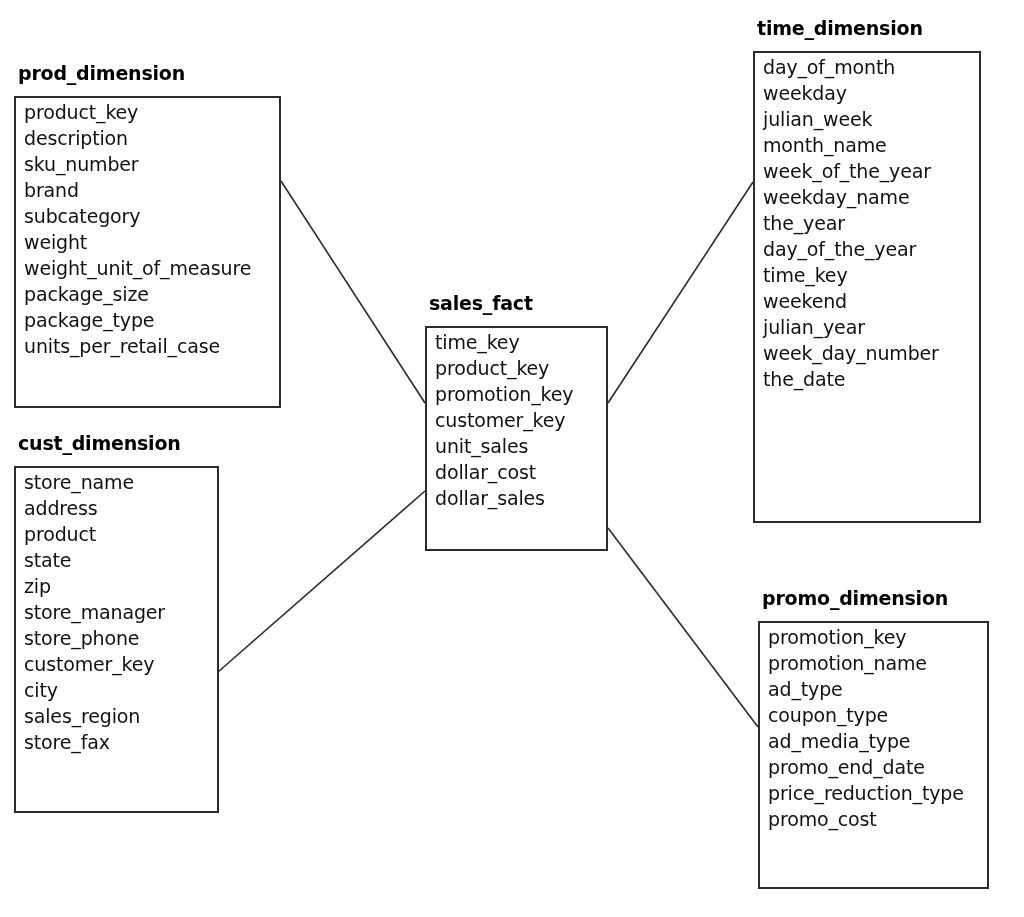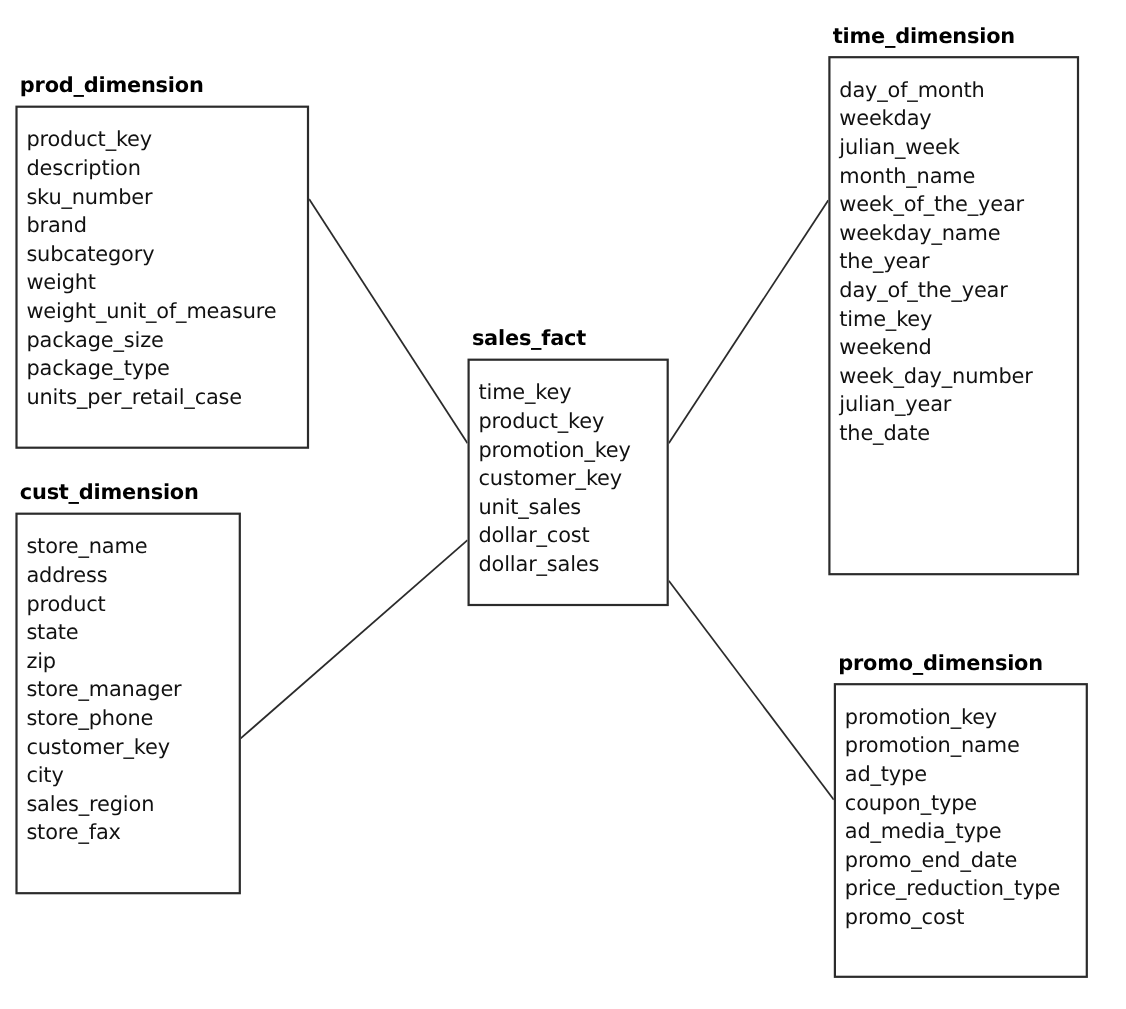--- a/index.html
+++ b/index.html
@@ -24,40 +24,40 @@
     height: 917px;
     pointer-events: none;
   }
   .entity {
     position: absolute;
   }
   .entity-title {
     position: absolute;
     left: 4px;
     bottom: 100%;
-    margin-bottom: 7px;
+    margin-bottom: 12px;
     white-space: nowrap;
     font-weight: bold;
     font-size: 19px;
     line-height: 22px;
     color: #000000;
     letter-spacing: -0.2px;
   }
   .entity-box {
     position: absolute;
     left: 0;
     top: 0;
     box-sizing: border-box;
     border: 2px solid #2b2b2b;
     background: #ffffff;
   }
   .field-list {
     position: absolute;
     left: 10px;
-    top: 18px;
+    top: 3px;
     margin: 0;
     padding: 0;
     list-style: none;
   }
   .field {
     font-size: 19px;
     line-height: 26px;
     color: #111111;
     white-space: nowrap;
     letter-spacing: -0.15px;
@@ -149,22 +149,22 @@
         <li class="field">day_of_month</li>
         <li class="field">weekday</li>
         <li class="field">julian_week</li>
         <li class="field">month_name</li>
         <li class="field">week_of_the_year</li>
         <li class="field">weekday_name</li>
         <li class="field">the_year</li>
         <li class="field">day_of_the_year</li>
         <li class="field">time_key</li>
         <li class="field">weekend</li>
+        <li class="field">julian_year</li>
         <li class="field">week_day_number</li>
-        <li class="field">julian_year</li>
         <li class="field">the_date</li>
       </ul>
   </div>
 
   <div class="entity" id="ent-promo">
     <div class="entity-title">promo_dimension</div>
     <div class="entity-box"></div>
     <ul class="field-list">
         <li class="field">promotion_key</li>
         <li class="field">promotion_name</li>

